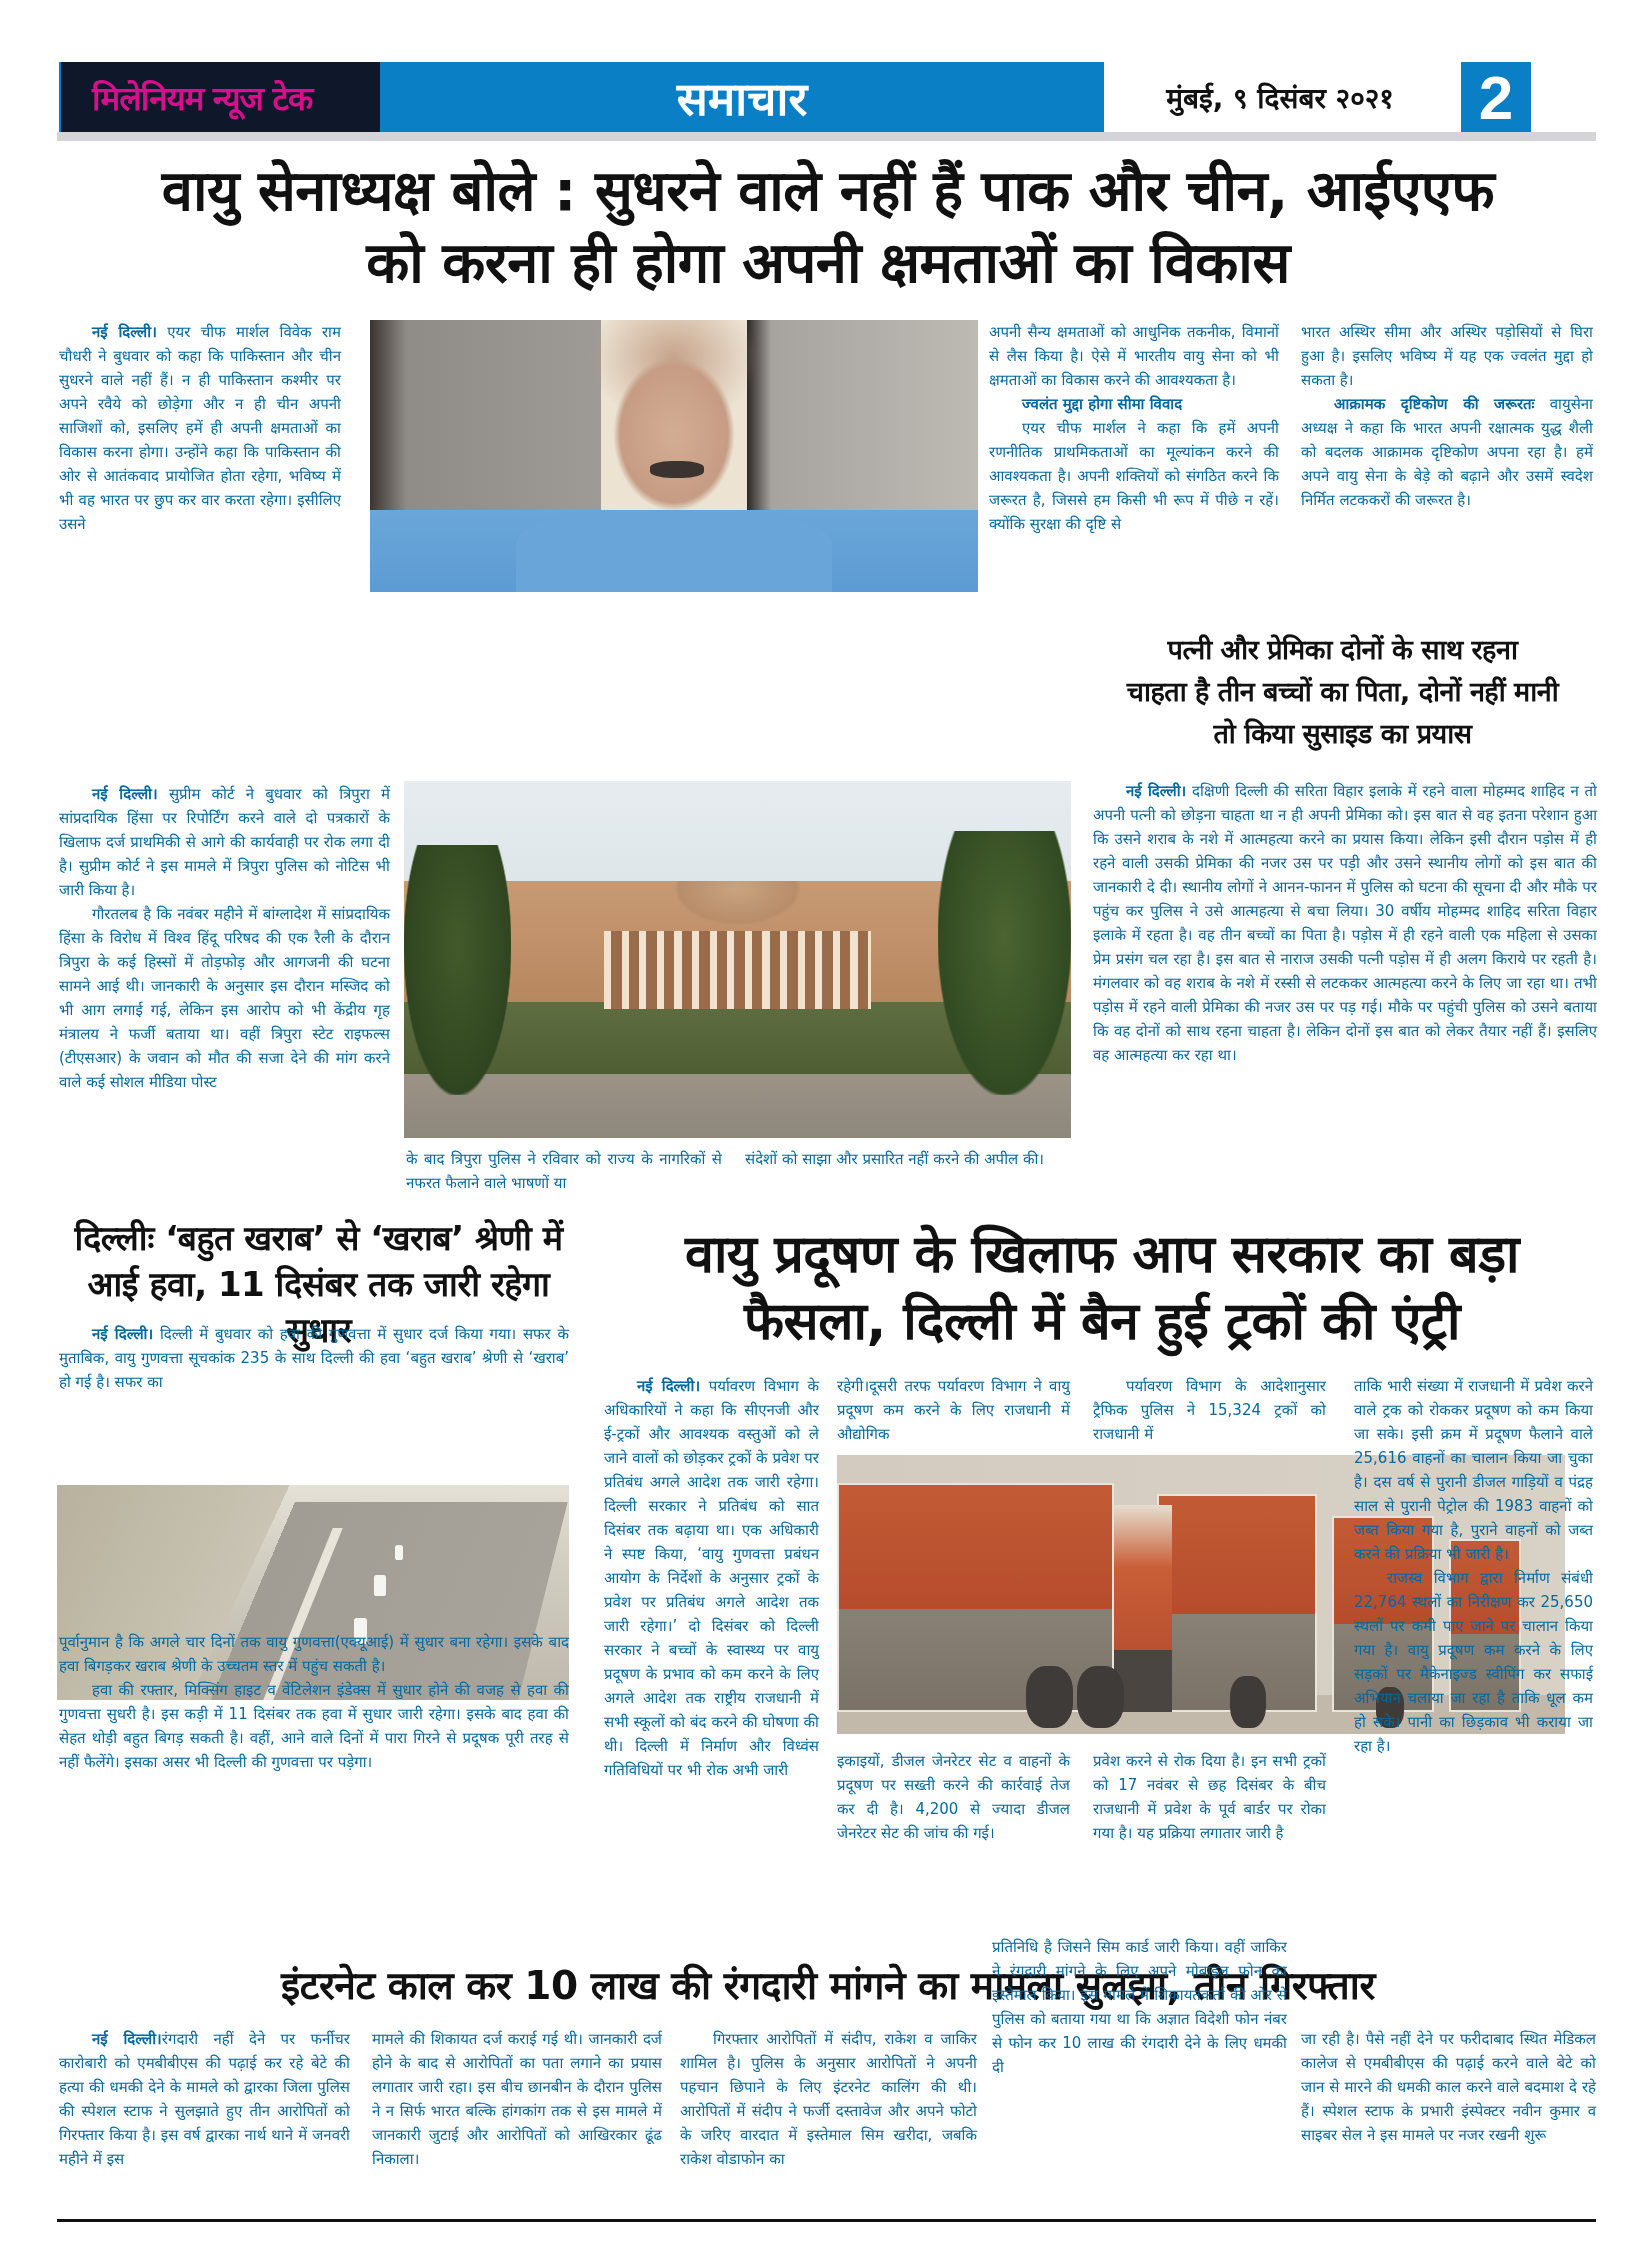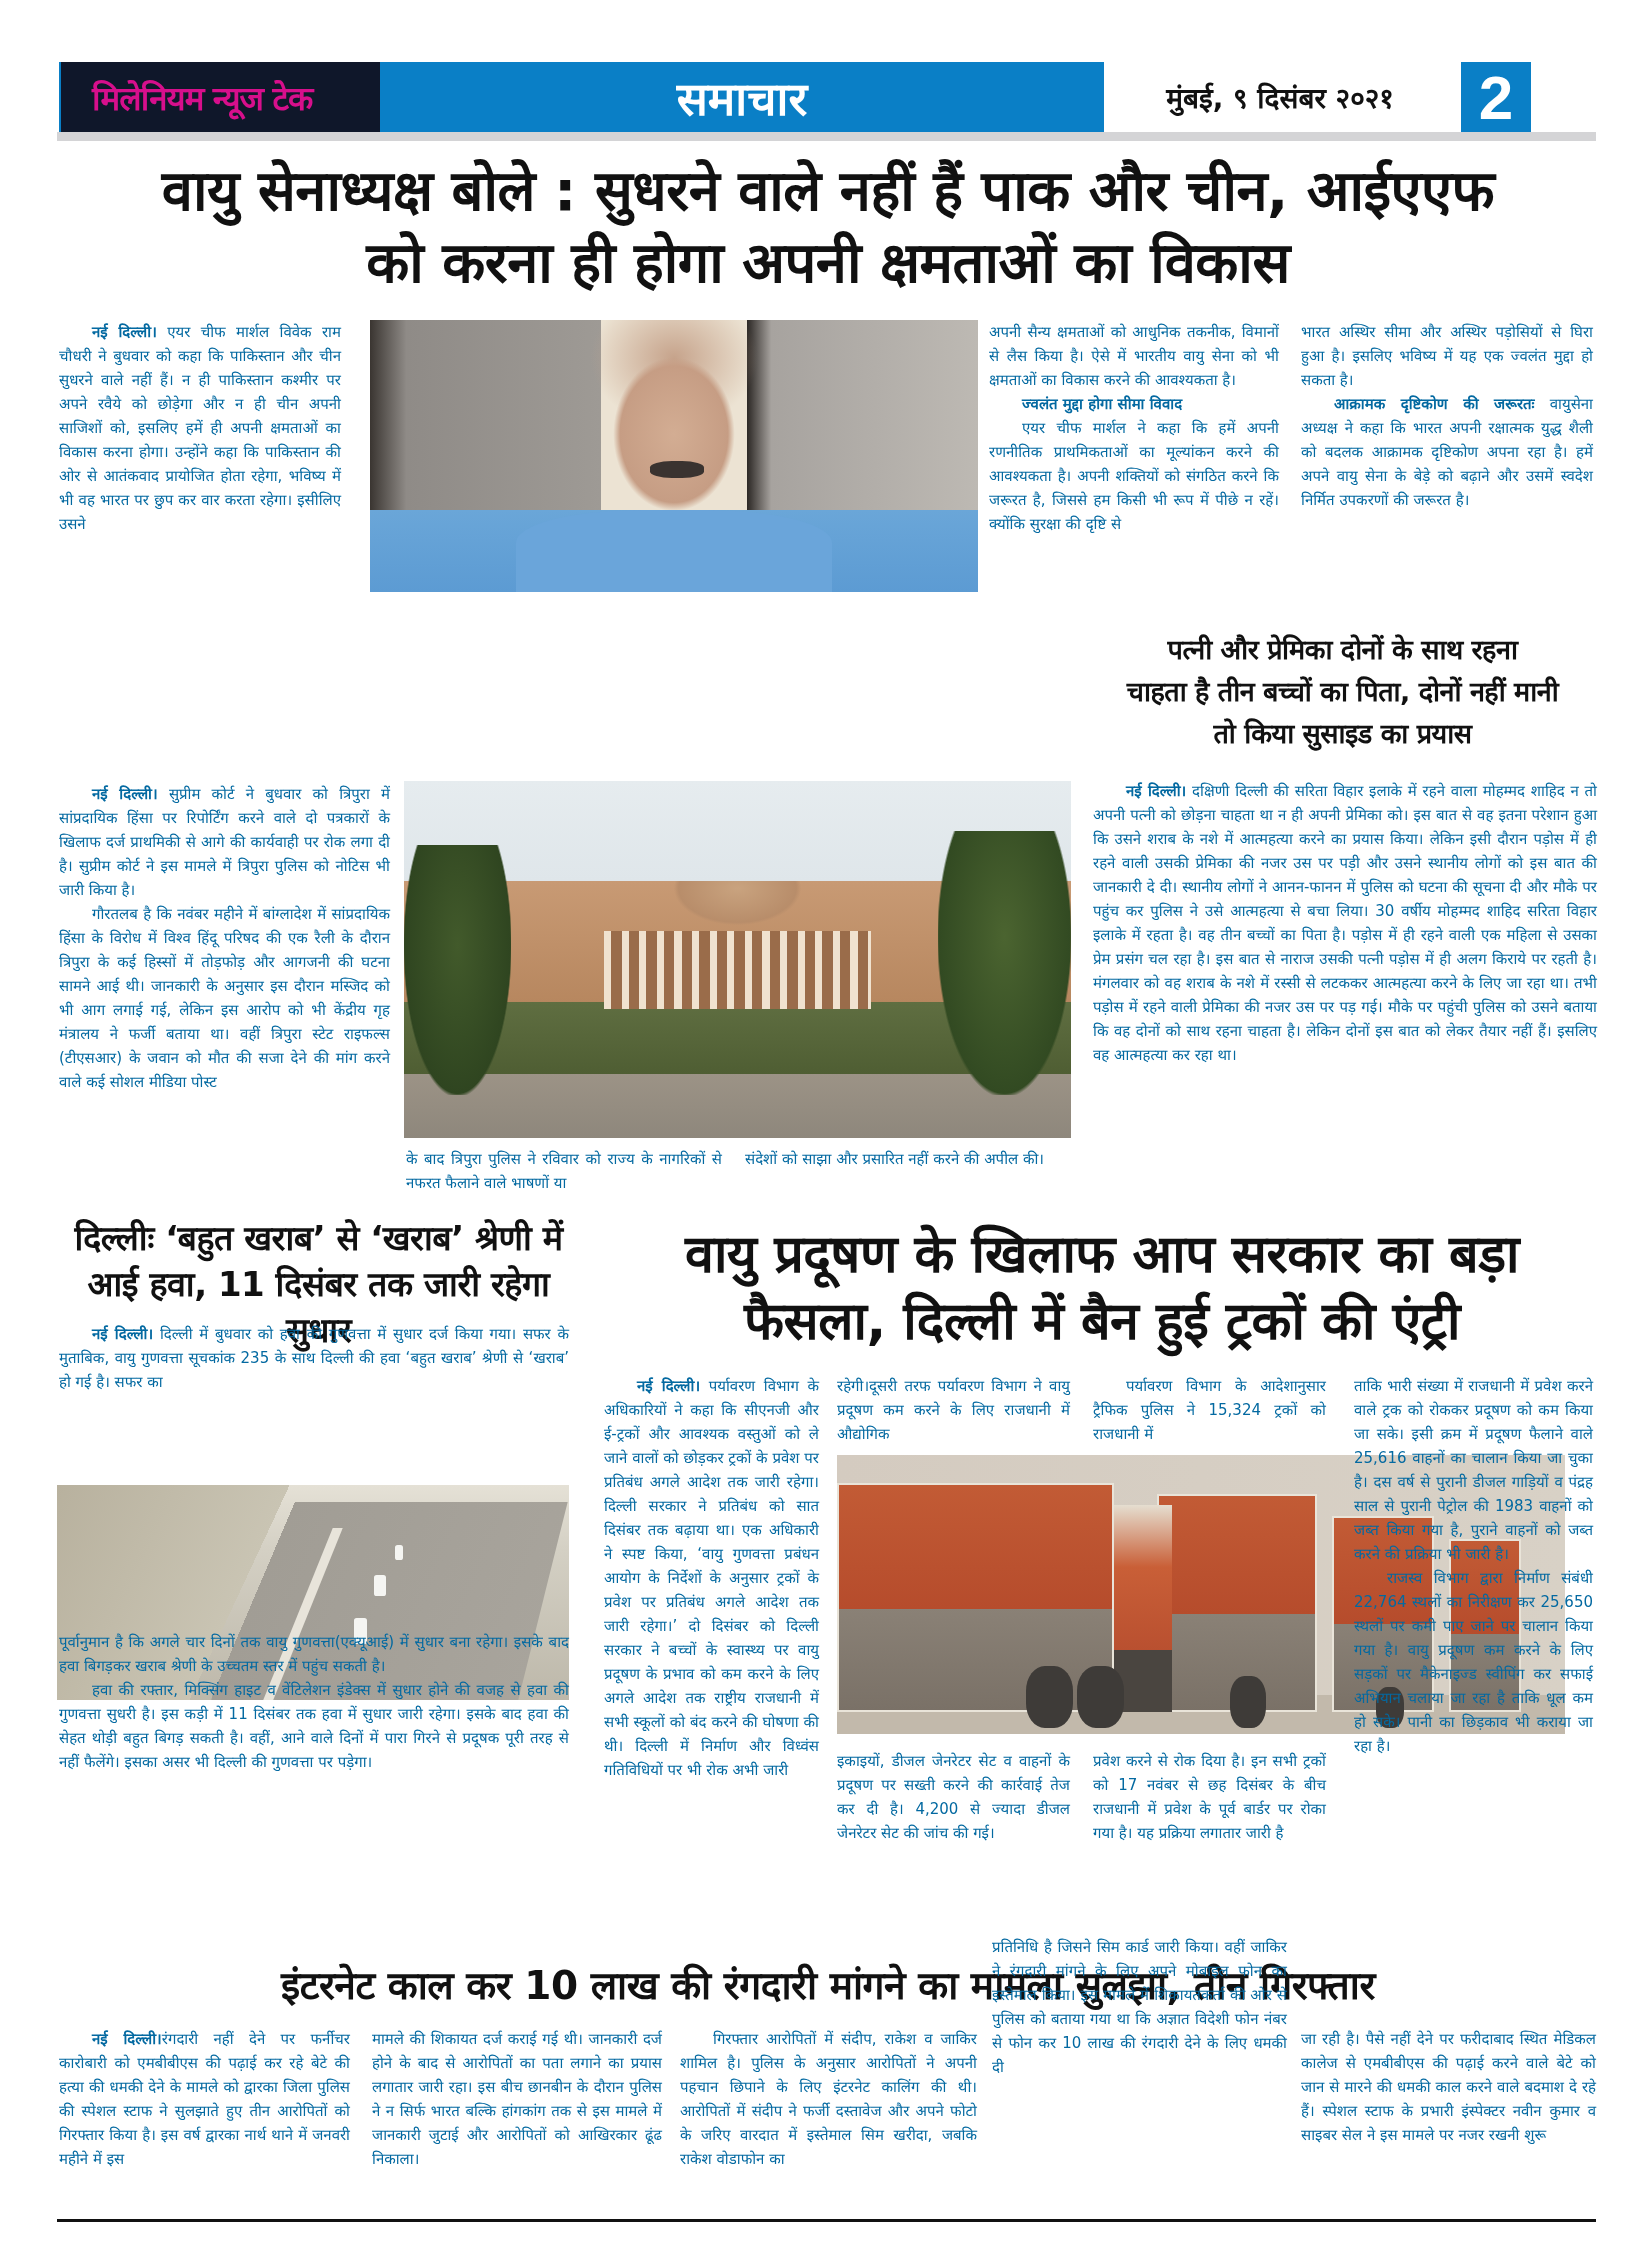--- a/index.html
+++ b/index.html
@@ -109,21 +109,21 @@
     <div class="shoulder"></div>
     <div class="mustache"></div>
   </div>
   <div class="col" style="left:989px; top:320px; width:290px;">
     <p class="noindent">अपनी सैन्य क्षमताओं को आधुनिक तकनीक, विमानों से लैस किया है। ऐसे में भारतीय वायु सेना को भी क्षमताओं का विकास करने की आवश्यकता है।</p>
     <p class="sub">ज्वलंत मुद्दा होगा सीमा विवाद</p>
     <p>एयर चीफ मार्शल ने कहा कि हमें अपनी रणनीतिक प्राथमिकताओं का मूल्यांकन करने की आवश्यकता है। अपनी शक्तियों को संगठित करने कि जरूरत है, जिससे हम किसी भी रूप में पीछे न रहें। क्योंकि सुरक्षा की दृष्टि से</p>
   </div>
   <div class="col" style="left:1301px; top:320px; width:292px;">
     <p class="noindent">भारत अस्थिर सीमा और अस्थिर पड़ोसियों से घिरा हुआ है। इसलिए भविष्य में यह एक ज्वलंत मुद्दा हो सकता है।</p>
-    <p><span class="dl">आक्रामक दृष्टिकोण की जरूरतः</span> <span>वायुसेना अध्यक्ष ने कहा कि भारत अपनी रक्षात्मक युद्ध शैली को बदलक आक्रामक दृष्टिकोण अपना रहा है। हमें अपने वायु सेना के बेड़े को बढ़ाने और उसमें स्वदेश निर्मित उपकरणों की जरूरत है।</span></p>
+    <p><span class="dl">आक्रामक दृष्टिकोण की जरूरतः</span> <span>वायुसेना अध्यक्ष ने कहा कि भारत अपनी रक्षात्मक युद्ध शैली को बदलक आक्रामक दृष्टिकोण अपना रहा है। हमें अपने वायु सेना के बेड़े को बढ़ाने और उसमें स्वदेश निर्मित लटककरों की जरूरत है।</span></p>
   </div>
 </section>
 
 <section>
   <h2 class="hl hl-tripura">
     <br>
   </h2>
   <div class="col" style="left:59px; top:782px; width:331px;">
     <p><span class="dl">नई दिल्ली।</span> <span>सुप्रीम कोर्ट ने बुधवार को त्रिपुरा में सांप्रदायिक हिंसा पर रिपोर्टिंग करने वाले दो पत्रकारों के खिलाफ दर्ज प्राथमिकी से आगे की कार्यवाही पर रोक लगा दी है। सुप्रीम कोर्ट ने इस मामले में त्रिपुरा पुलिस को नोटिस भी जारी किया है।</span></p>
     <p>गौरतलब है कि नवंबर महीने में बांग्लादेश में सांप्रदायिक हिंसा के विरोध में विश्व हिंदू परिषद की एक रैली के दौरान त्रिपुरा के कई हिस्सों में तोड़फोड़ और आगजनी की घटना सामने आई थी। जानकारी के अनुसार इस दौरान मस्जिद को भी आग लगाई गई, लेकिन इस आरोप को भी केंद्रीय गृह मंत्रालय ने फर्जी बताया था। वहीं त्रिपुरा स्टेट राइफल्स (टीएसआर) के जवान को मौत की सजा देने की मांग करने वाले कई सोशल मीडिया पोस्ट</p>

